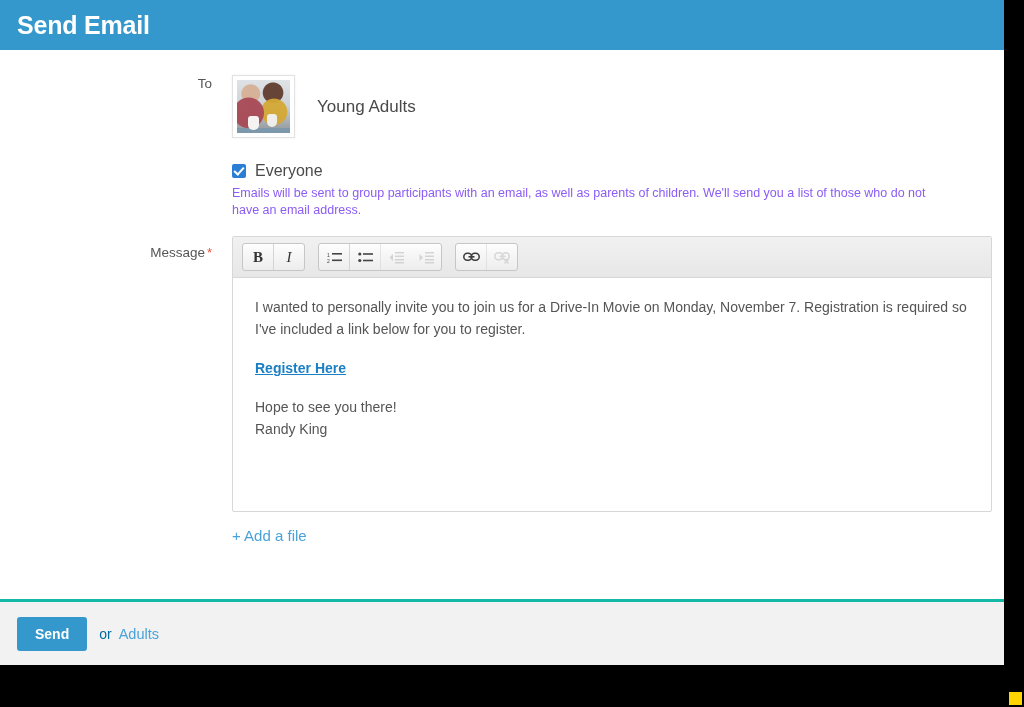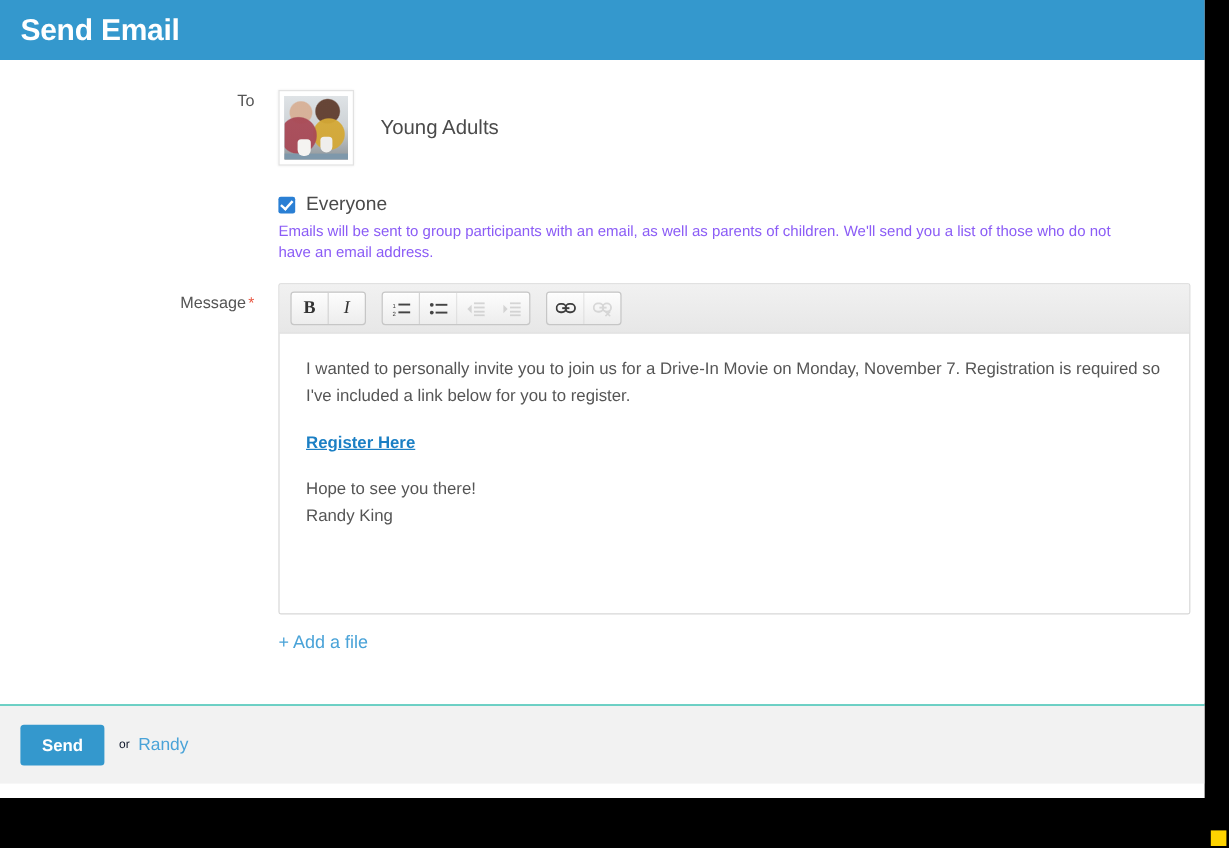--- a/index.html
+++ b/index.html
@@ -272,44 +272,44 @@
   .add-file {
     color: #4aa3d8;
     font-size: 15px;
     text-decoration: none;
   }
 
   
   .page-footer {
     position: absolute;
     left: 0;
-    bottom: 12px;
+    bottom: 0;
     width: 1004px;
     height: 66px;
     background: #f2f2f2;
-    border-top: 1px solid #14b8a6;
+    border-top: 3px solid #14b8a6;
     display: flex;
     align-items: center;
     padding-left: 17px;
     box-sizing: border-box;
   }
   .btn-send {
     background: #3498cd;
     color: #ffffff;
     font-size: 14px;
     font-weight: bold;
     border: none;
     border-radius: 3px;
     padding: 9px 18px;
     font-family: "Liberation Sans", sans-serif;
   }
   .or-text {
     margin: 0 7px 0 12px;
-    color: #0f172a;
-    font-size: 10px;
+    color: #0369a1;
+    font-size: 14px;
   }
   .cancel-link {
     color: #4aa3d8;
     font-size: 14.5px;
     text-decoration: none;
   }
 </style>
 </head>
 <body>
 
@@ -442,21 +442,21 @@
         </div>
 
       </div>
     </div>
 
   </div>
 
   <div class="page-footer">
     <button class="btn-send">Send</button>
     <span class="or-text">or</span>
-    <a class="cancel-link" href="#">Randy</a>
+    <a class="cancel-link" href="#">Adults</a>
   </div>
 
 </div>
 
 <div id="black-right"></div>
 <div id="black-bottom">
   <div id="corner-marker"></div>
 </div>
 
 </body></html>

